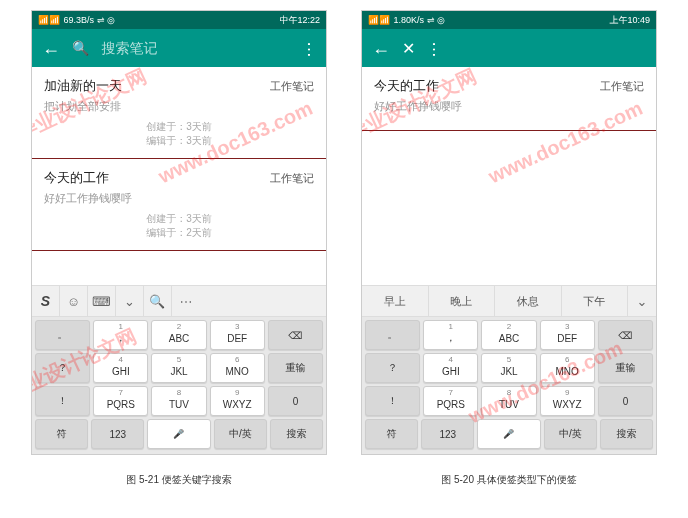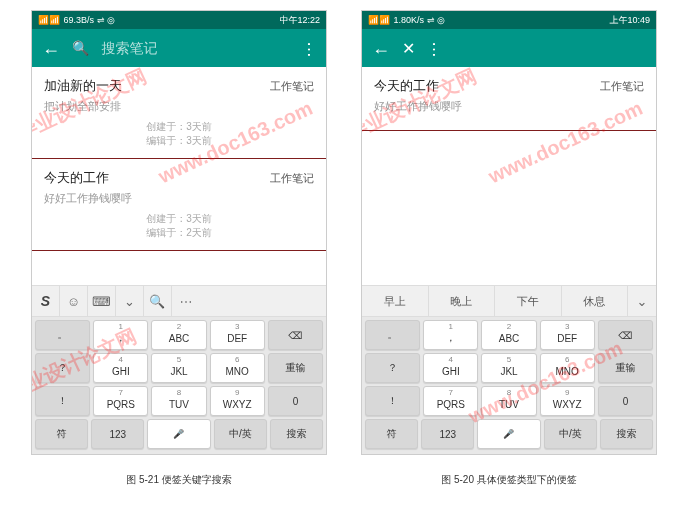--- a/index.html
+++ b/index.html
@@ -177,22 +177,22 @@
         <div class="note-head">
           <span class="note-title">今天的工作</span>
           <span class="note-tag">工作笔记</span>
         </div>
         <div class="note-sub">好好工作挣钱嘤呼</div>
       </div>
     </div>
     <div class="suggest">
       <div class="sugg-item">早上</div>
       <div class="sugg-item">晚上</div>
+      <div class="sugg-item">休息</div>
       <div class="sugg-item">下午</div>
-      <div class="sugg-item">休息</div>
       <div class="sugg-item sugg-icon">⌄</div>
     </div>
     <div class="keyboard">
       <div class="krow">
         <div class="key func">。</div>
         <div class="key">
             <span class="num">1</span>
             <span class="main">，</span>
           </div>
         <div class="key">

